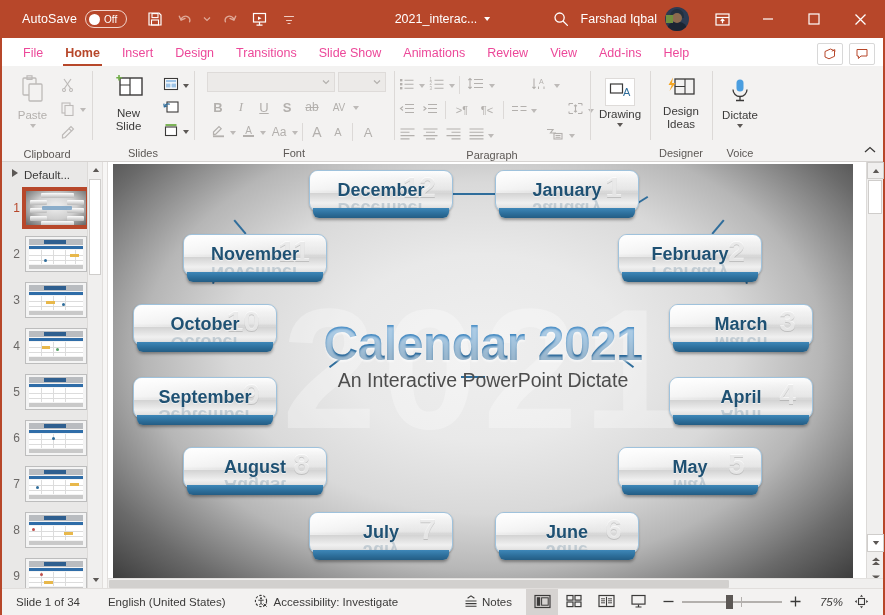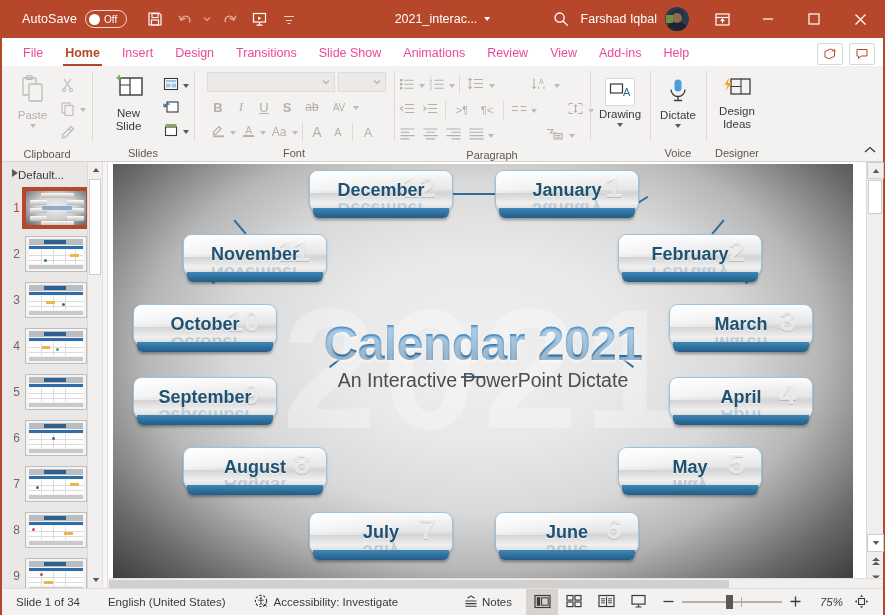--- a/index.html
+++ b/index.html
@@ -85,21 +85,21 @@
              margin-left:3px; }
   .fnt-g { color:#b3b0ad; font-size:13px; }
   .ribbon-collapse { position:absolute; right:6px; bottom:2px; }
 
   
   .workspace { position:absolute; top:162px; left:0; right:0; bottom:27px;
                display:flex; background:#fff; }
 
   
   .slidepanel { width:100px; background:#e9e8e7; position:relative; overflow:hidden; }
-  .sec-head { display:flex; gap:0; padding:7px 0 4px 10px; }
+  .sec-head { display:flex; gap:6px; padding:7px 0 4px 10px; }
   .sec-tri { width:0;height:0;border-top:4.5px solid transparent;border-bottom:4.5px solid transparent;
              border-left:6px solid #5c5855; }
   .sec-name { font-size:11.5px; color:#3b3a39; }
   .thumbrow { display:flex; align-items:center; height:46px; padding-left:4px; gap:5px; }
   .thumbnum { width:14px; text-align:right; font-size:12px; color:#6b6866; }
   .thumbnum.active { color:#b7472a; }
   .thumb { width:62px; height:36px; background:#cfcfcf; position:relative; overflow:hidden;
            border:1px solid #bdbdbd; }
   .thumb.sel { outline:3px solid #b7472a; outline-offset:0px; border-color:#b7472a; }
   
@@ -602,51 +602,51 @@
               </svg>
           </span>
           <span class="lbl">Drawing</span>
           <span class="chev-d"></span>
         </div>
       </div>
       <div class="grp-label"></div>
     </div>
 
 
+    <div class="grp" style="width:62px">
+      <div class="grp-body" style="padding-top:4px">
+        <div class="bigbtn">
+          <span>
+            <svg width="30" height="24" viewBox="0 0 30 24">
+                <rect x="9" y="3" width="19" height="15" fill="none" stroke="#3b3a39" stroke-width="1.3"></rect>
+                <path d="M19 3v15M9 10.5h10" stroke="#3b3a39" stroke-width="1.1"></path>
+                <path d="M7 1.5 2.5 9h3.2L3.5 15 9.5 7H6z" fill="#f5a623"></path>
+              </svg>
+          </span>
+          <span class="lbl">Design Ideas</span>
+        </div>
+      </div>
+      <div class="grp-label">Designer</div>
+    </div>
+
     <div class="grp" style="width:56px">
       <div class="grp-body" style="padding-top:6px">
         <div class="bigbtn">
           <span>
             <svg width="24" height="26" viewBox="0 0 24 26">
                 <rect x="8.5" y="1.5" width="7" height="12" rx="3.5" fill="#4a9ee0"></rect>
                 <path d="M5 11.5a7 7 0 0 0 14 0" fill="none" stroke="#3b3a39" stroke-width="1.3"></path>
                 <path d="M12 18.5v4M8 22.5h8" stroke="#3b3a39" stroke-width="1.3"></path>
               </svg>
           </span>
           <span class="lbl">Dictate</span>
           <span class="chev-d"></span>
         </div>
       </div>
       <div class="grp-label">Voice</div>
-    </div>
-
-    <div class="grp" style="width:62px">
-      <div class="grp-body" style="padding-top:4px">
-        <div class="bigbtn">
-          <span>
-            <svg width="30" height="24" viewBox="0 0 30 24">
-                <rect x="9" y="3" width="19" height="15" fill="none" stroke="#3b3a39" stroke-width="1.3"></rect>
-                <path d="M19 3v15M9 10.5h10" stroke="#3b3a39" stroke-width="1.1"></path>
-                <path d="M7 1.5 2.5 9h3.2L3.5 15 9.5 7H6z" fill="#f5a623"></path>
-              </svg>
-          </span>
-          <span class="lbl">Design Ideas</span>
-        </div>
-      </div>
-      <div class="grp-label">Designer</div>
     </div>
 
     <div class="ribbon-collapse">
       <svg width="14" height="12" viewBox="0 0 14 12">
           <path d="M2 8 7 3.5 12 8" fill="none" stroke="#3b3a39" stroke-width="1.3"></path>
         </svg>
     </div>
   </div>
 
   <div class="workspace">

